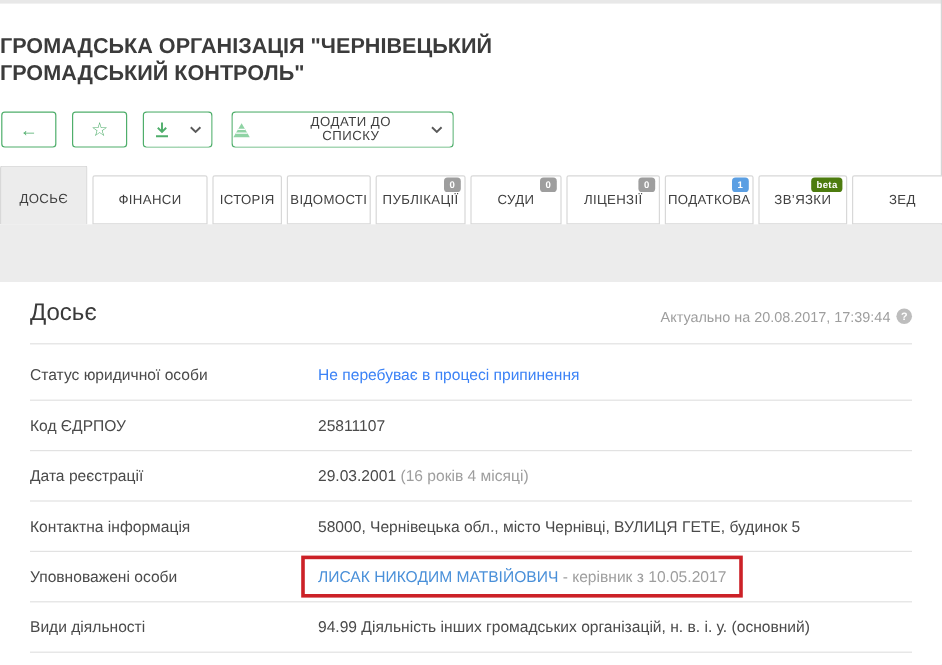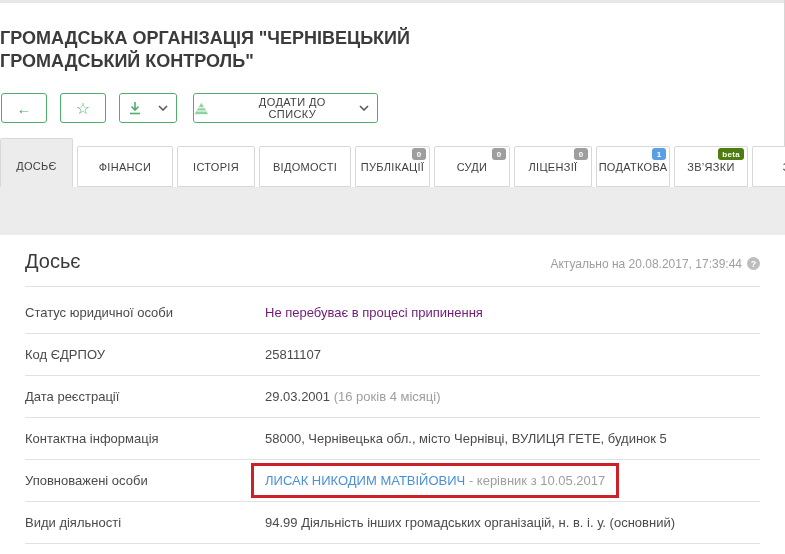--- a/index.html
+++ b/index.html
@@ -37,22 +37,22 @@
 
   
   .tabs { position:absolute; top:138px; left:0; width:795px; display:flex; gap:4px; }
   .tab {
     position:relative; height:41px; margin-top:8px; background:#fff;
     border:1px solid #d8d8d8; border-radius:2px 2px 0 0;
     display:flex; align-items:center; justify-content:center;
     font-size:11px; letter-spacing:.3px; color:#3f3f3f; cursor:pointer; flex:none;
   }
   .tab.active { height:49px; margin-top:0; background:#ececec; border-bottom:none; padding-top:6px; }
-  .tab:nth-child(1){width:73px} .tab:nth-child(2){width:96px} .tab:nth-child(3){width:78px}
-  .tab:nth-child(4){width:92px} .tab:nth-child(5){width:75px} .tab:nth-child(6){width:76px}
+  .tab:nth-child(1){width:73px} .tab:nth-child(2){width:96px} .tab:nth-child(3){width:58px}
+  .tab:nth-child(4){width:70px} .tab:nth-child(5){width:75px} .tab:nth-child(6){width:76px}
   .tab:nth-child(7){width:78px} .tab:nth-child(8){width:74px} .tab:nth-child(9){width:74px}
   .tab:nth-child(10){width:84px}
   .badge {
     position:absolute; top:1px; right:3px; height:12px; min-width:14px; padding:0 4px;
     border-radius:3px; font-size:8px; font-weight:bold; color:#fff;
     display:flex; align-items:center; justify-content:center;
   }
   .badge.gray { background:#9e9e9e; }
   .badge.blue { background:#5b9fe3; }
   .badge.green { background:#4d7c0f; }
@@ -66,21 +66,21 @@
   .actuality { display:flex; align-items:flex-start; gap:5px; font-size:12px; color:#9e9e9e; padding-bottom:2px; }
   .q-icon {
     width:13px; height:13px; border-radius:50%; background:#bdbdbd; color:#fff;
     font-size:9px; font-weight:bold; display:flex; align-items:center; justify-content:center; cursor:pointer;
   }
   .hr { height:1px; background:#e2e2e2; margin-top:13px; }
   .row { display:flex; align-items:flex-start; padding:13px 0; border-bottom:1px solid #e2e2e2; font-size:13px; }
   .row.first { padding-top:18px; }
   .row-label { width:240px; flex:none; color:#4a4a4a; }
   .row-value { color:#4a4a4a; }
-  .val-status { color:#701a75; }
+  .val-status { color:#3b82f6; }
   .val-note { color:#9e9e9e; }
   .val-link { color:#4a90d9; cursor:pointer; }
   .highlight {
     display:inline-block; border:3px solid #cc2127; padding:7px 11px;
     margin:-10px 17px -10px -14px;
   }
   .icon-svg { display:block; }
 </style>
 </head>
 <body>

